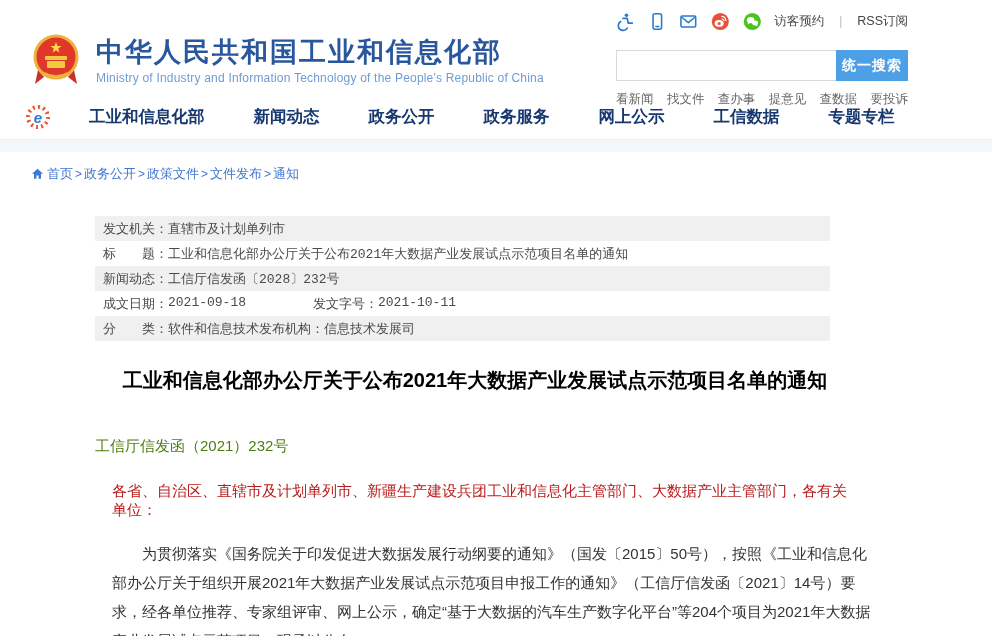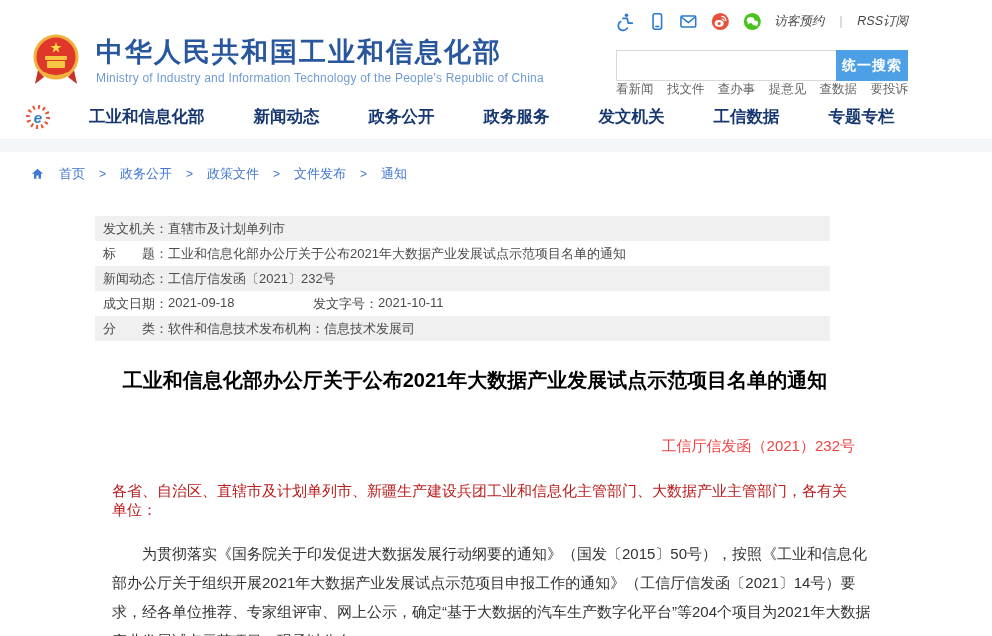--- a/index.html
+++ b/index.html
@@ -7,63 +7,63 @@
     font-family:"Liberation Sans","DejaVu Sans",sans-serif; }
 
   
   .header { position:relative; height:95px; background:#fff; }
   .logo-block { position:absolute; left:30px; top:32px; display:flex; align-items:center; cursor:pointer; }
   .emblem { width:52px; height:56px; margin-right:14px; }
   .site-title { font-size:27px; font-weight:bold; color:#29579e; letter-spacing:2px; line-height:32px; }
   .site-subtitle { font-size:12px; color:#6f9bd3; margin-top:3px; letter-spacing:.2px; }
 
   .header-right { position:absolute; right:84px; top:10px; width:292px; }
-  .icons-row { display:flex; align-items:center; justify-content:flex-end; gap:13px; height:22px;font-style:italic; }
+  .icons-row { display:flex; align-items:center; justify-content:flex-end; gap:13px; height:22px; }
   .icons-row .ico { width:21px; height:21px; display:inline-block; cursor:pointer; }
   .top-txt { font-size:12.5px; color:#444; cursor:pointer; white-space:nowrap; }
   .top-div { color:#bbb; font-size:12px; margin:0 2px; }
 
   .search-row { display:flex; margin-top:18px; height:31px; }
   .search-input { flex:1; border:1px solid #d9d9d9; border-right:none; outline:none;
     padding:0 8px; font-size:13px; color:#333; }
   .search-btn { width:72px; background:#4d9fe6; color:#fff; border:none; font-size:14px;
     font-weight:bold; cursor:pointer; letter-spacing:1px; }
 
-  .quick-links { display:flex; justify-content:space-between; margin-top:0; }
+  .quick-links { display:flex; justify-content:space-between; margin-top:10px; }
   .quick-links span { font-size:12.5px; color:#666; cursor:pointer; }
 
   
   .nav { height:44px; display:flex; align-items:center; padding-left:25px; background:#fff; }
   .gov-logo { width:26px; height:26px; margin-right:38px; }
   .nav-item { font-size:16.5px; font-weight:bold; color:#16376f; margin-right:49px;
     cursor:pointer; white-space:nowrap; }
 
   .band { height:13px; background:#f3f7fa; border-top:1px solid #eef1f4; }
 
   
   .breadcrumb { margin:13px 16px 0 30px; font-size:13px; color:#4177cf;
-    display:flex; align-items:center; gap:14px; }
+    display:flex; align-items:center; gap:2px; }
   .bc-home { width:15px; height:14px; display:inline-block; }
   .bc-link { cursor:pointer; color:#4177cf; }
   .bc-sep { color:#4177cf; font-size:12px; }
 
   
   .doc-wrap { width:800px; margin:33px 0 0 95px; }
   .meta-table { width:735px; }
   .meta-row { display:flex; height:25px; align-items:center; font-size:13px; color:#4a4a4a;
     padding-left:8px; }
   .meta-row.gray { background:#f0f0f0; }
-  .meta-pair { display:flex; white-space:pre; }
+  .meta-pair { display:flex; white-space:pre;font-family:Liberation Mono, monospace; }
   .meta-pair.first { width:210px; }
   .meta-label { color:#4a4a4a; }
   .meta-value { color:#4a4a4a; }
 
   .doc-title { width:760px; margin-top:26px; text-align:center; font-size:20px;
     font-weight:bold; color:#000; line-height:26px; }
-  .doc-number { width:760px; margin-top:44px; text-align:right; font-size:15px; color:#ef4444; }
+  .doc-number { width:760px; margin-top:44px; text-align:left; font-size:15px; color:#4d7c0f; }
 
   .salutation { margin-top:26px; padding-left:17px; width:763px; font-size:15px; color:#b91c1c; }
   .doc-paragraph { margin-top:19px; padding-left:17px; width:780px; font-size:15px;
     color:#333; line-height:29px; text-indent:2em; }
 </style>
 </head>
 <body>
 
 <div class="header">
   <div class="logo-block">
@@ -134,21 +134,21 @@
 
 <div class="nav">
   <svg class="gov-logo" viewBox="0 0 26 26">
     <circle cx="13" cy="13" r="10" fill="none" stroke="#e8542e" stroke-width="4" stroke-dasharray="2 3.2"></circle>
     <text x="13" y="18.5" font-size="15" font-style="italic" font-weight="bold" fill="#2a79cc" text-anchor="middle">e</text>
   </svg>
   <span class="nav-item">工业和信息化部</span>
   <span class="nav-item">新闻动态</span>
   <span class="nav-item">政务公开</span>
   <span class="nav-item">政务服务</span>
-  <span class="nav-item">发文机关</span>
+  <span class="nav-item">网上公示</span>
   <span class="nav-item">工信数据</span>
   <span class="nav-item">专题专栏</span>
 </div>
 <div class="band"></div>
 
 <div class="breadcrumb">
   <svg class="bc-home" viewBox="0 0 24 24">
     <path d="M12 3 L2.5 11.5 H6 V20 H10.2 V14.6 H13.8 V20 H18 V11.5 H21.5 Z" fill="#3e7ad2"></path>
   </svg>
   <span class="bc-link">首页</span>
@@ -173,21 +173,21 @@
     </div>
     <div class="meta-row">
       <span class="meta-pair">
         <span class="meta-label">标　　题：</span>
         <span class="meta-value">工业和信息化部办公厅关于公布2021年大数据产业发展试点示范项目名单的通知</span>
       </span>
     </div>
     <div class="meta-row gray">
       <span class="meta-pair">
         <span class="meta-label">新闻动态：</span>
-        <span class="meta-value">工信厅信发函〔2021〕232号</span>
+        <span class="meta-value">工信厅信发函〔2028〕232号</span>
       </span>
     </div>
     <div class="meta-row">
       <span class="meta-pair first">
         <span class="meta-label">成文日期：</span>
         <span class="meta-value">2021-09-18</span>
       </span>
       <span class="meta-pair">
         <span class="meta-label">发文字号：</span>
         <span class="meta-value">2021-10-11</span>

